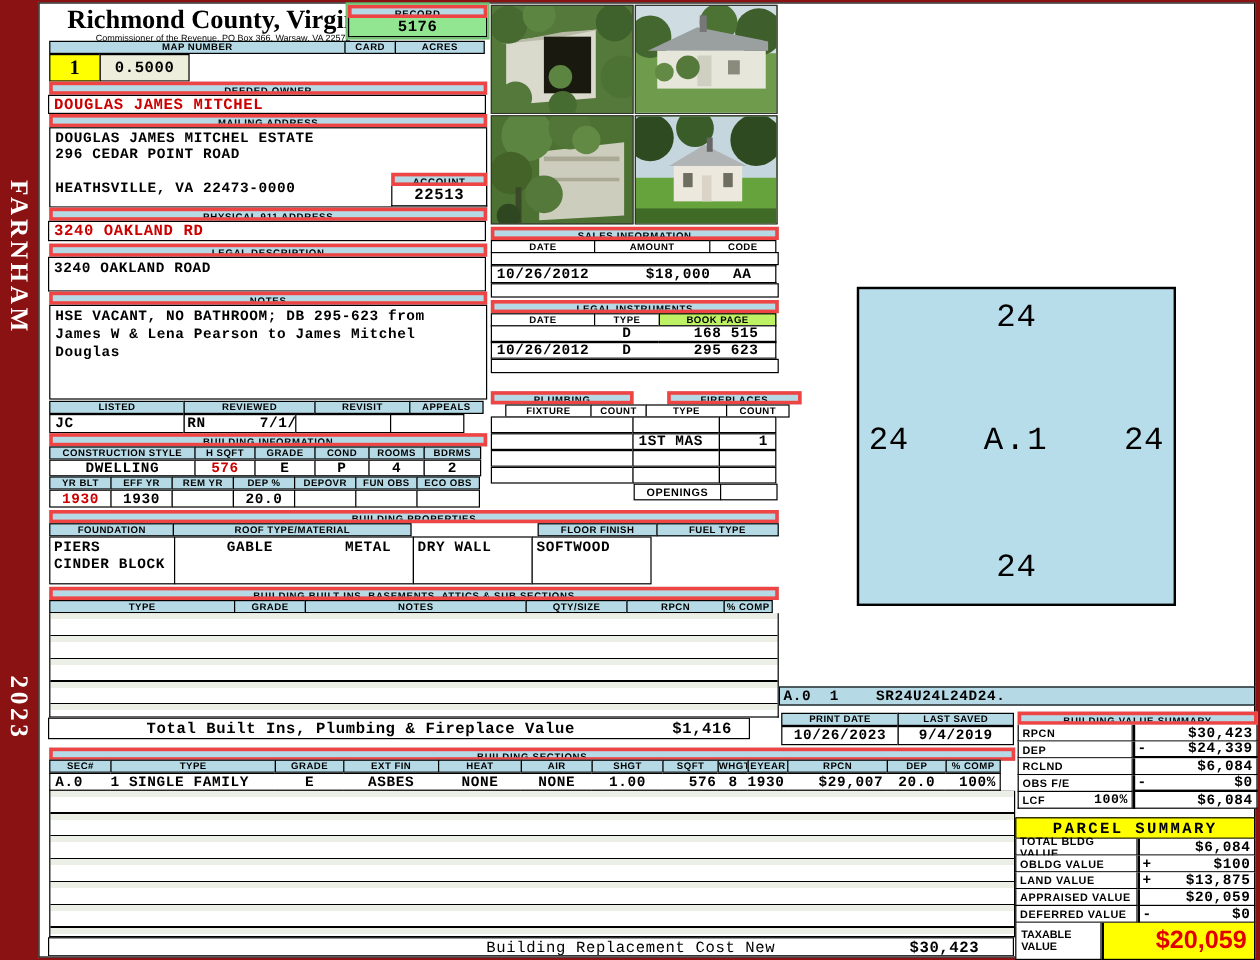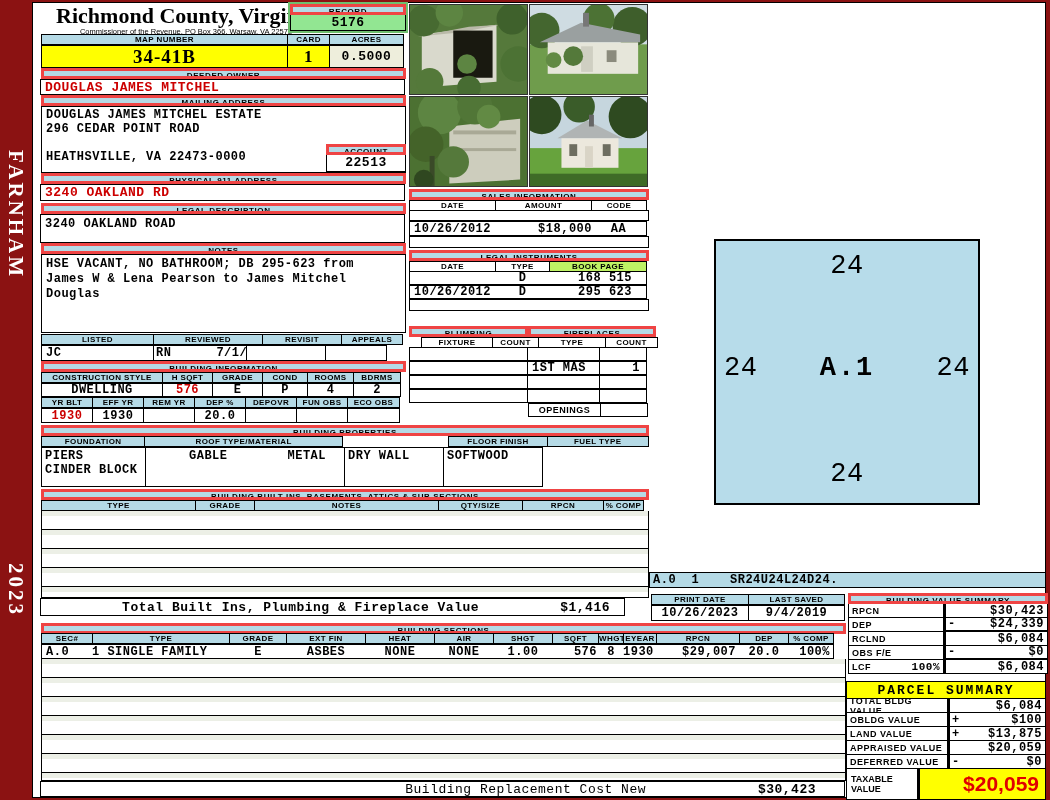--- a/index.html
+++ b/index.html
@@ -57,21 +57,20 @@
       <div class="bar">RECORD</div>
       <div class="mono" style="background:#92E692;border:1px solid #000;border-top:none;height:15px;font-size:13px;text-align:center;line-height:15px;">5176</div>
     </div>
 
     <div class="abs hrow" style="left:8px;top:31px;width:365px;">
       <div class="hc" style="width:247px;">MAP NUMBER</div>
       <div class="hc" style="width:43px;">CARD</div>
       <div class="hc" style="width:75px;">ACRES</div>
     </div>
     <div class="abs vrow" style="left:8px;top:42px;width:365px;height:23px;">
-      <div class="vc ctr" style="width:247px;background:#FFFF00;font-family:'Liberation Serif',serif;font-size:19px;letter-spacing:1px;font-weight:600;">34-41B</div>
       <div class="vc ctr" style="width:43px;background:#FFFF00;font-family:'Liberation Serif',serif;font-size:17px;font-weight:600;">1</div>
       <div class="vc ctr" style="width:75px;background:#EEEEDC;font-size:13px;">0.5000</div>
     </div>
 
     <div class="abs bar" style="left:8px;top:65px;width:365px;">DEEDED OWNER</div>
     <div class="abs vc red pl" style="left:8px;top:76px;width:365px;height:16px;font-size:13px;">DOUGLAS JAMES MITCHEL</div>
 
     <div class="abs bar" style="left:8px;top:92px;width:365px;">MAILING ADDRESS</div>
     <div class="abs" style="left:8px;top:103px;width:365px;height:67px;background:#fff;border:1px solid #000;box-sizing:border-box;">
       <div class="mono" style="font-size:12px;padding:1px 0 0 4px;line-height:14px;">DOUGLAS JAMES MITCHEL ESTATE</div>
@@ -271,21 +270,21 @@
     <div class="abs vrow" style="left:376px;top:282px;width:240px;height:14px;">
       <div class="vc pl" style="width:87px;border-right:none;">10/26/2012</div>
       <div class="vc ctr" style="width:55px;border-left:none;border-right:none;">D</div>
       <div class="vc" style="width:98px;border-left:none;justify-content:flex-end;padding-right:14px;">295 623</div>
     </div>
     <div class="abs vrow" style="left:376px;top:296px;width:240px;height:12px;">
       <div class="vc" style="width:240px;"></div>
     </div>
 
     <div class="abs bar" style="left:376px;top:323px;width:119px;">PLUMBING</div>
-    <div class="abs bar" style="left:495px;top:323px;width:128px;">FIREPLACES</div>
+    <div class="abs bar" style="left:523px;top:323px;width:112px;">FIREPLACES</div>
     <div class="abs hrow" style="left:388px;top:334px;width:240px;">
       <div class="hc" style="width:72px;background:#fff;">FIXTURE</div>
       <div class="hc" style="width:47px;background:#fff;">COUNT</div>
       <div class="hc" style="width:68px;background:#fff;">TYPE</div>
       <div class="hc" style="width:53px;background:#fff;">COUNT</div>
     </div>
     <div class="abs vrow" style="left:376px;top:344px;width:240px;height:14px;">
       <div class="vc" style="width:119px;"></div>
       <div class="vc pl" style="width:73px;"></div>
       <div class="vc" style="width:48px;justify-content:flex-end;padding-right:6px;"></div>
@@ -306,21 +305,21 @@
       <div class="vc" style="width:48px;"></div>
     </div>
     <div class="abs vrow" style="left:495px;top:400px;width:121px;height:14px;">
       <div class="vc ctr" style="width:73px;font-size:9px;font-family:'Liberation Sans',sans-serif;letter-spacing:.5px;">OPENINGS</div>
       <div class="vc" style="width:48px;"></div>
     </div>
 
     <div class="abs" style="left:681px;top:236px;width:262px;height:262px;background:#B7DCEA;border:2px solid #000;">
       <div class="abs mono" style="top:10px;left:0;width:100%;text-align:center;font-size:27px;font-weight:normal;">24</div>
       <div class="abs mono" style="top:112px;left:8px;font-size:27px;font-weight:normal;">24</div>
-      <div class="abs mono" style="top:112px;left:0;width:100%;text-align:center;font-size:27px;font-weight:bold;letter-spacing:2px;">A.1</div>
+      <div class="abs mono" style="top:112px;left:0;width:100%;text-align:center;font-size:27px;font-weight:normal;letter-spacing:2px;">A.1</div>
       <div class="abs mono" style="top:112px;right:8px;font-size:27px;font-weight:normal;">24</div>
       <div class="abs mono" style="bottom:14px;left:0;width:100%;text-align:center;font-size:27px;font-weight:normal;">24</div>
     </div>
 
     <div class="abs mono" style="left:616px;top:569px;width:397px;height:16px;background:#B5DAE6;border:1px solid #000;box-sizing:border-box;
          font-size:12px;line-height:14px;padding-left:3px;white-space:pre;">A.0  1    SR24U24L24D24.</div>
 
     <div class="abs hrow" style="left:618px;top:591px;width:195px;">
       <div class="hc" style="width:98px;">PRINT DATE</div>
       <div class="hc" style="width:97px;">LAST SAVED</div>

